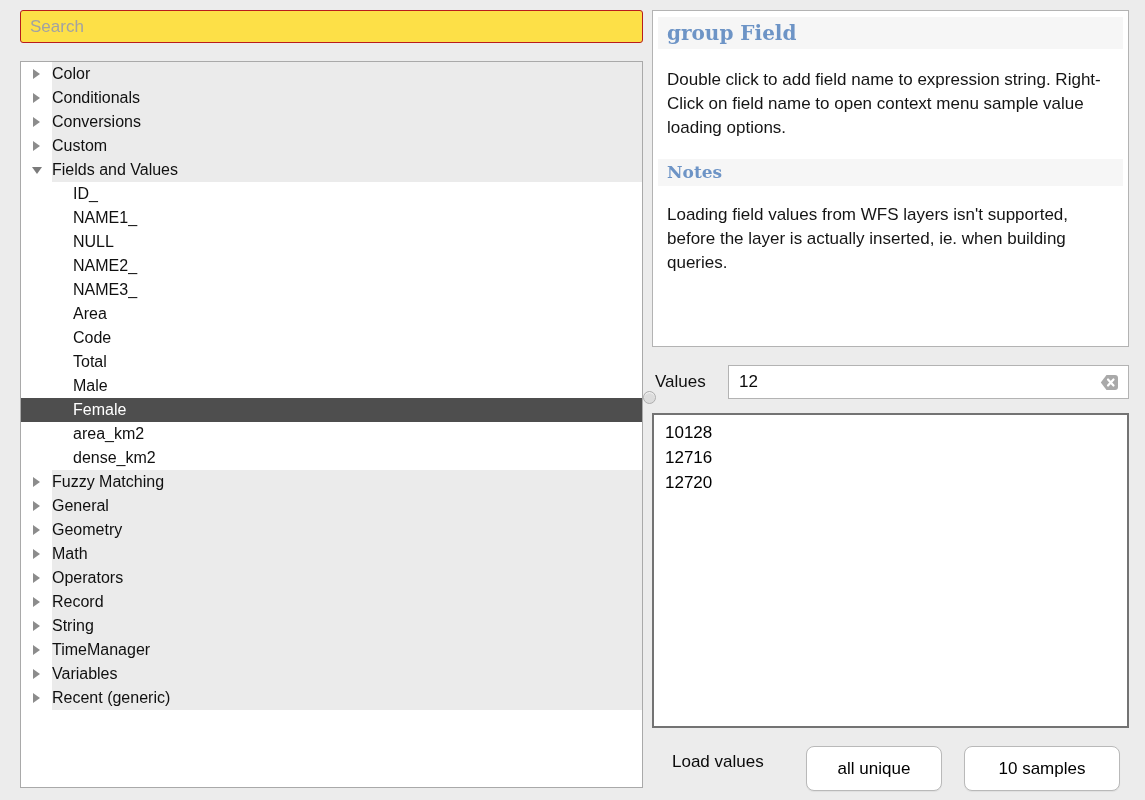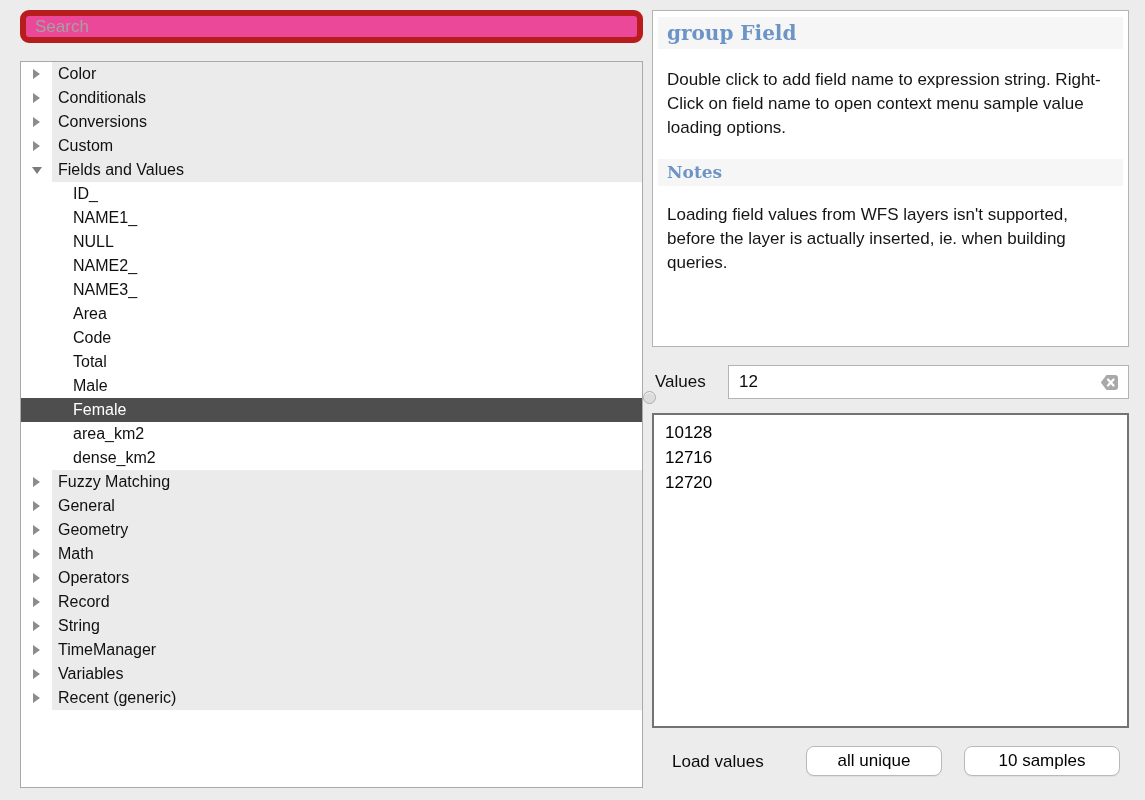--- a/index.html
+++ b/index.html
@@ -7,34 +7,34 @@
   body {
     position:relative;
     background:var(--window-bg,#ececec);
     font-family:"Liberation Sans",sans-serif;
     overflow:hidden;
   }
 
   
   .search-input {
     position:absolute; left:20px; top:10px; width:623px; height:33px;
-    background:#ec4899; border:6px solid #b91c1c; border-radius:9px;
+    background:#fde047; border:1px solid #b91c1c; border-radius:3px;
     font-family:"Liberation Sans",sans-serif; font-size:17px; color:#222;
     padding:0 9px; outline:none;
   }
   .search-input::placeholder { color:#a2a2a2; }
 
   .tree {
     position:absolute; left:20px; top:61px; width:623px; height:727px;
     background:#fff; border:1px solid #a9a9a9; overflow:hidden;
     font-size:16px;
   }
   .tree-row { display:flex; height:24px; align-items:stretch; cursor:default; }
   .branch { width:31px; flex:none; display:flex; align-items:center; justify-content:center; }
-  .lbl { flex:1; display:flex; align-items:center; padding-left:6px; color:#101010; white-space:nowrap; }
+  .lbl { flex:1; display:flex; align-items:center; color:#101010; white-space:nowrap; }
   .tree-row.group .lbl { background:var(--group-row-bg,#ebebeb); }
   .tree-row.child .lbl { padding-left:21px; }
   .tree-row.selected { background:var(--selected-row-bg,#4e4e4e); }
   .tree-row.selected .lbl { background:transparent; color:#fff; }
   .arr-right { width:0; height:0; border-top:5px solid transparent; border-bottom:5px solid transparent; border-left:7px solid #8c8c8c; }
   .arr-down  { width:0; height:0; border-left:5px solid transparent; border-right:5px solid transparent; border-top:7px solid #7b7b7b; }
 
   
   .help-panel {
     position:absolute; left:652px; top:10px; width:477px; height:337px;
@@ -70,21 +70,21 @@
     background:#fff; border:2px solid #737373; padding-top:5px; font-size:17px; overflow:hidden;
   }
   .value-item { height:25px; line-height:25px; padding-left:11px; color:#000; }
 
   
   .load-values-label {
     position:absolute; left:672px; top:746px; height:31px;
     display:flex; align-items:center; font-size:17px; color:#0a0a0a;
   }
   .btn {
-    position:absolute; top:746px; height:30px;
+    position:absolute; top:746px; height:45px;
     background:#fff; border:1px solid #b9b9b9; border-radius:8px;
     font-family:"Liberation Sans",sans-serif; font-size:17px; color:#000;
     box-shadow:0 1px 1px rgba(0,0,0,0.06); cursor:pointer;
   }
   .btn-all-unique { left:806px; width:136px; }
   .btn-samples   { left:964px; width:156px; }
 
   
   .splitter-knob {
     position:absolute; left:643px; top:391px; width:13px; height:13px;

